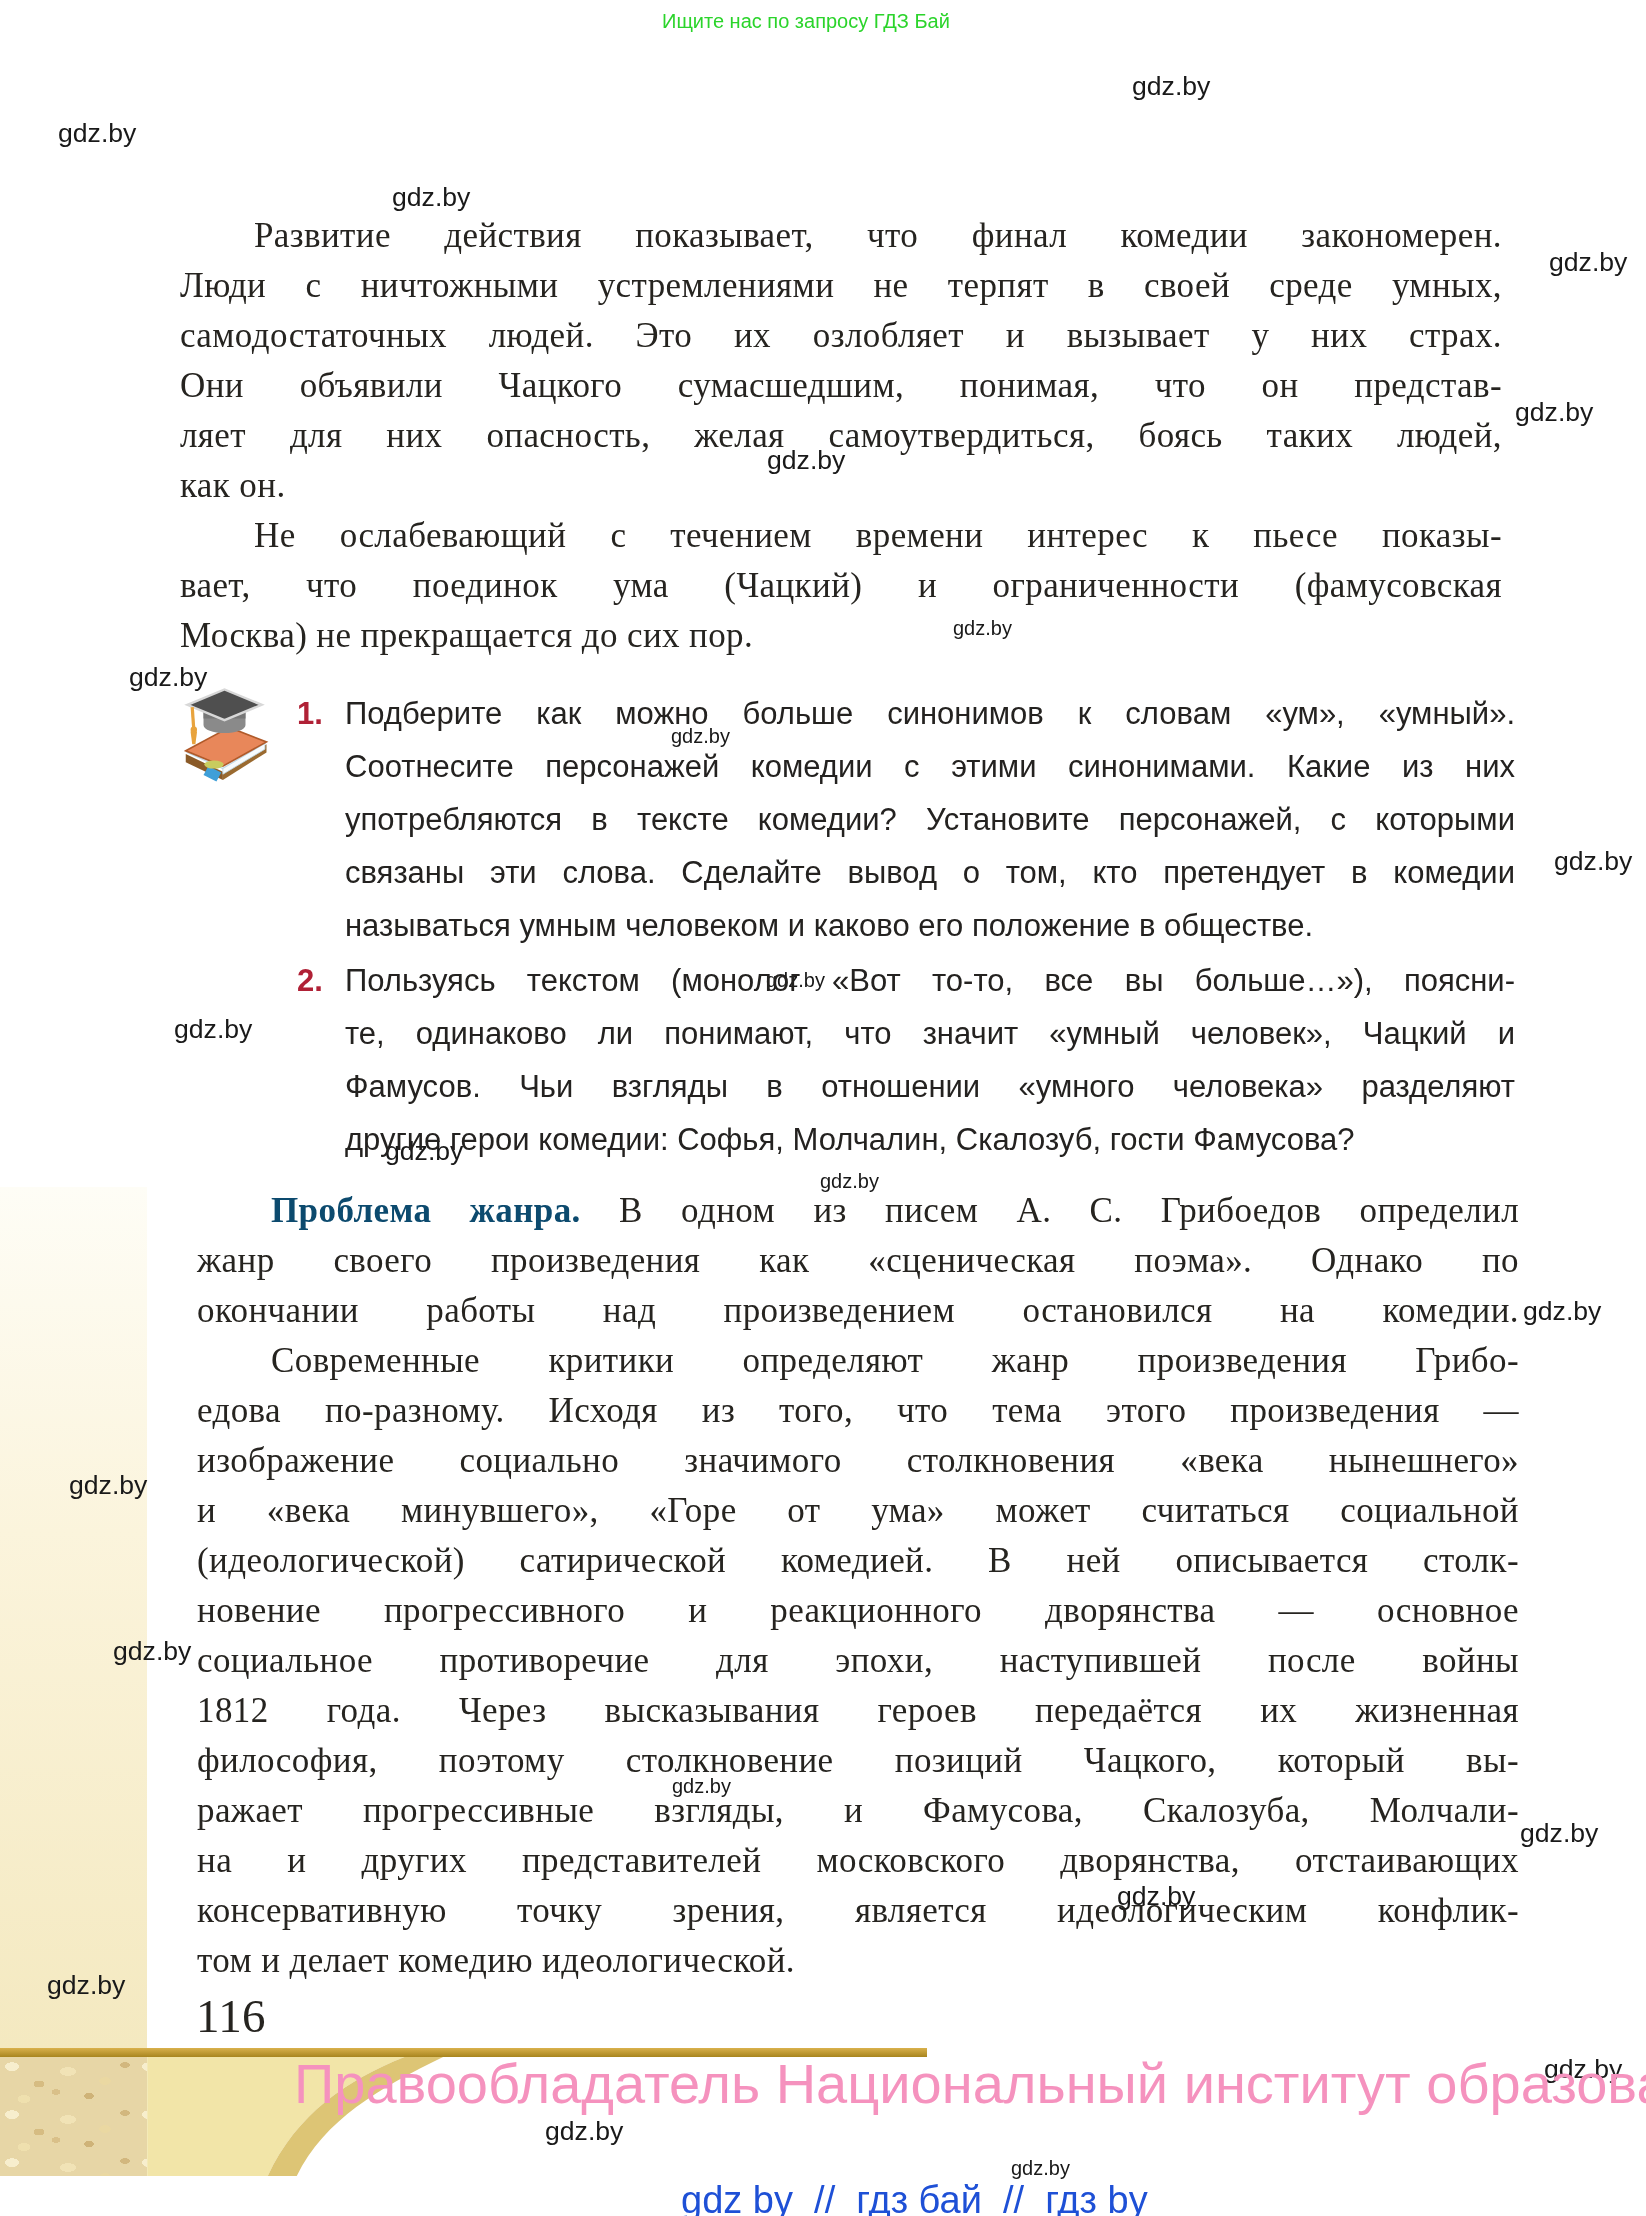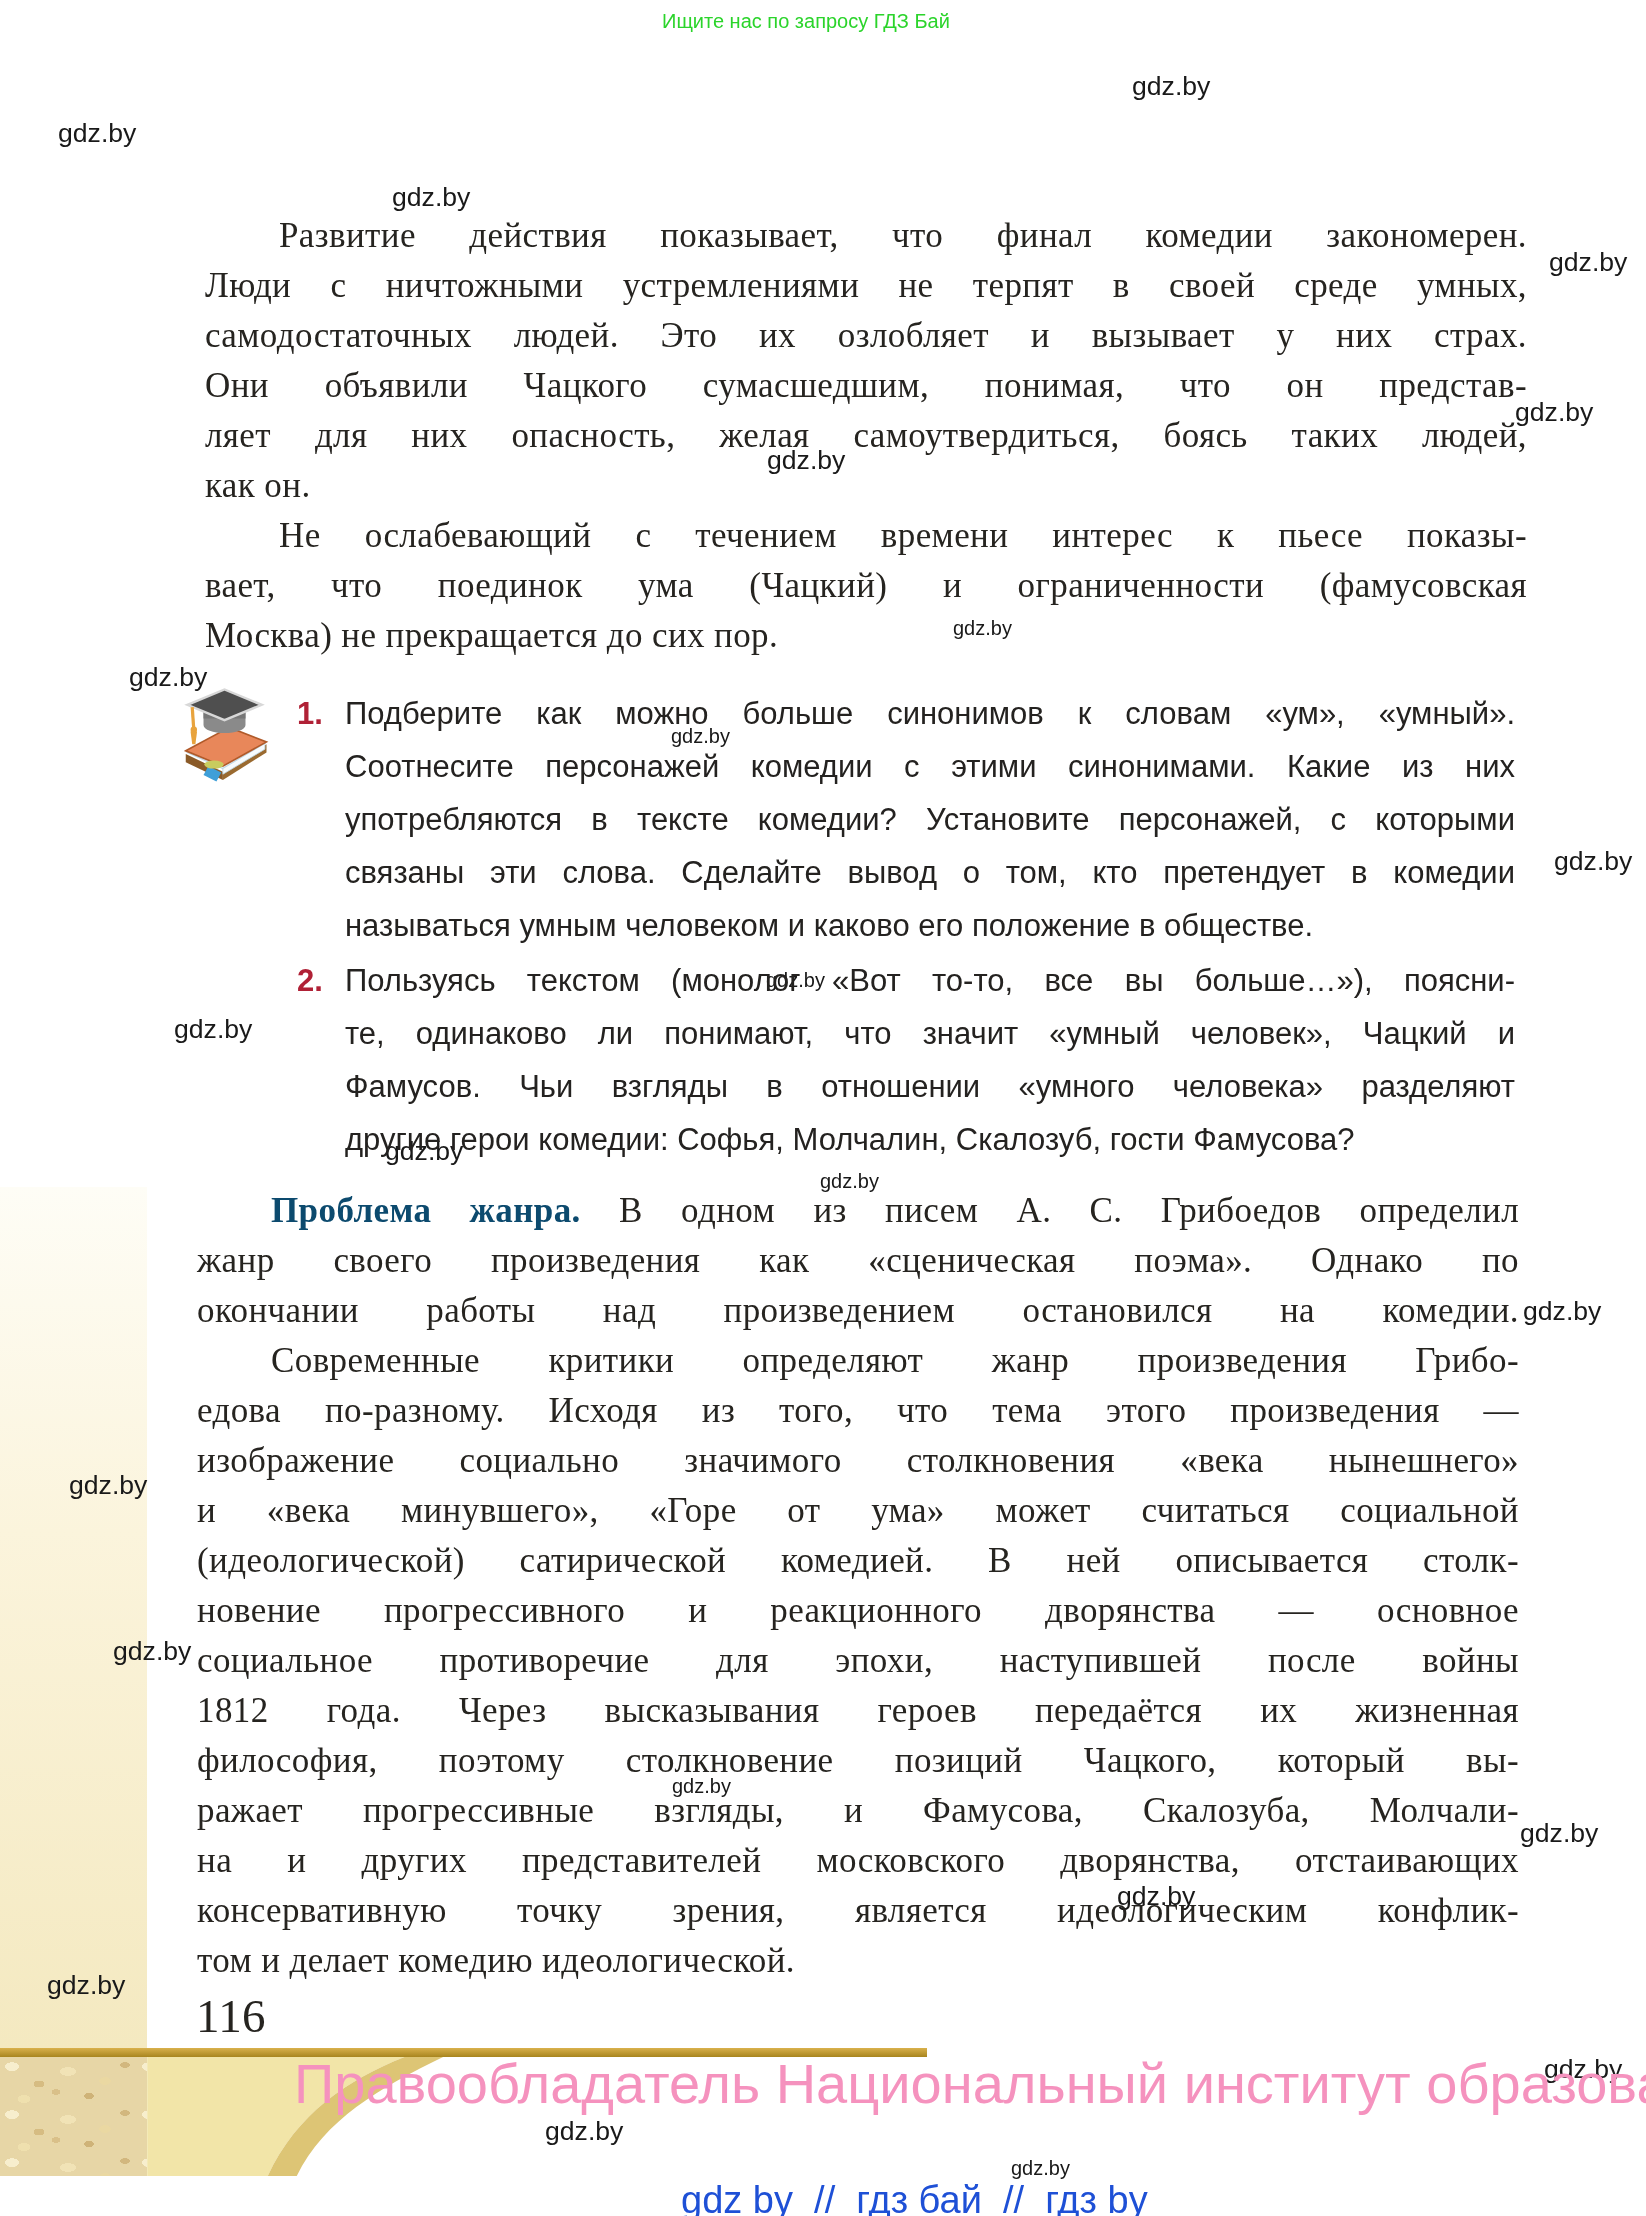--- a/index.html
+++ b/index.html
@@ -26,21 +26,21 @@
     background-size:137px 48px;}
   .curve-svg{position:absolute;left:147px;top:2057px;}
   
   .wm{position:absolute;color:#191919;font-family:"Liberation Sans",sans-serif;white-space:nowrap;}
   .wm.md{font-size:26.6px;}
   .wm.sm{font-size:20px;}
   .promo{position:absolute;left:662px;top:9.7px;font-size:20px;color:#2bd42b;white-space:nowrap;}
   
   .serif{font-family:"Liberation Serif",serif;font-size:35px;line-height:50px;
     letter-spacing:0.4px;color:#262420;}
-  .block-intro{position:absolute;left:205px;top:211px;width:1322px;}
+  .block-intro{position:absolute;left:180px;top:211px;width:1322px;}
   .block-genre{position:absolute;left:197px;top:1186px;width:1322px;}
   .line{text-align:justify;text-align-last:justify;}
   .para .line:last-child{text-align-last:left;}
   .para.fill-last .line:last-child{text-align-last:justify;}
   .indent-first .line:first-child{text-indent:74px;}
   .genre-first{text-indent:74px;}
   .genre-head{color:#0c4a6e;font-weight:bold;}
   
   .exercises{position:absolute;left:345px;top:687px;width:1170px;
     font-family:"Liberation Sans",sans-serif;font-size:31px;line-height:53px;color:#242220;}

